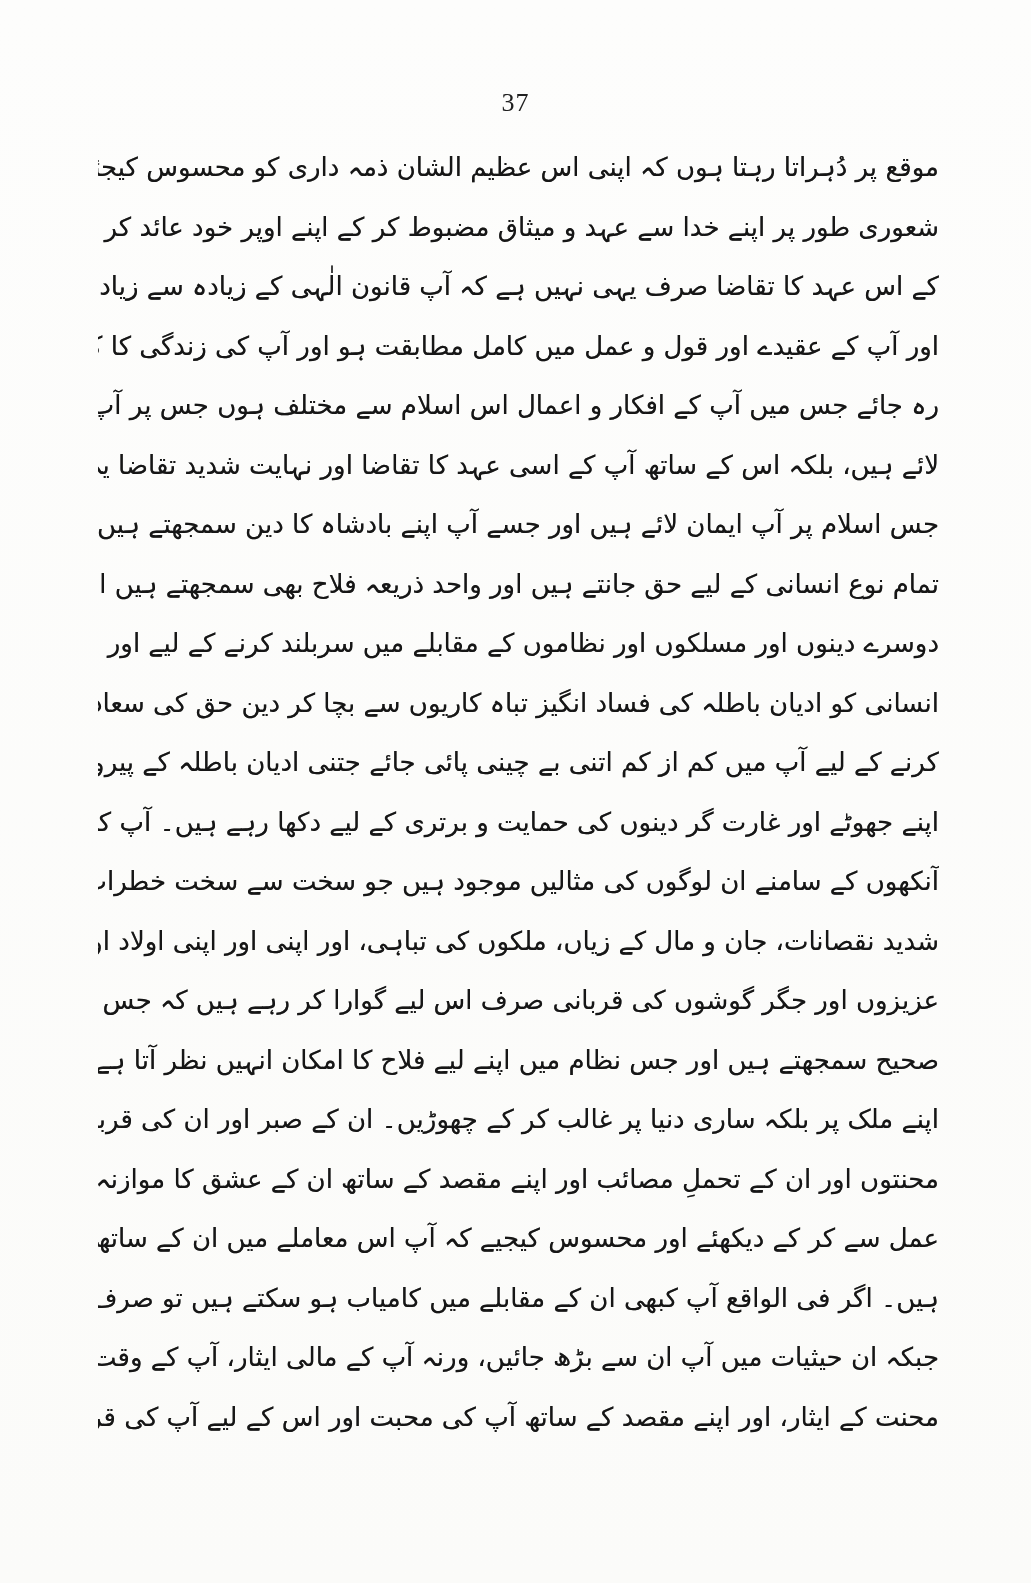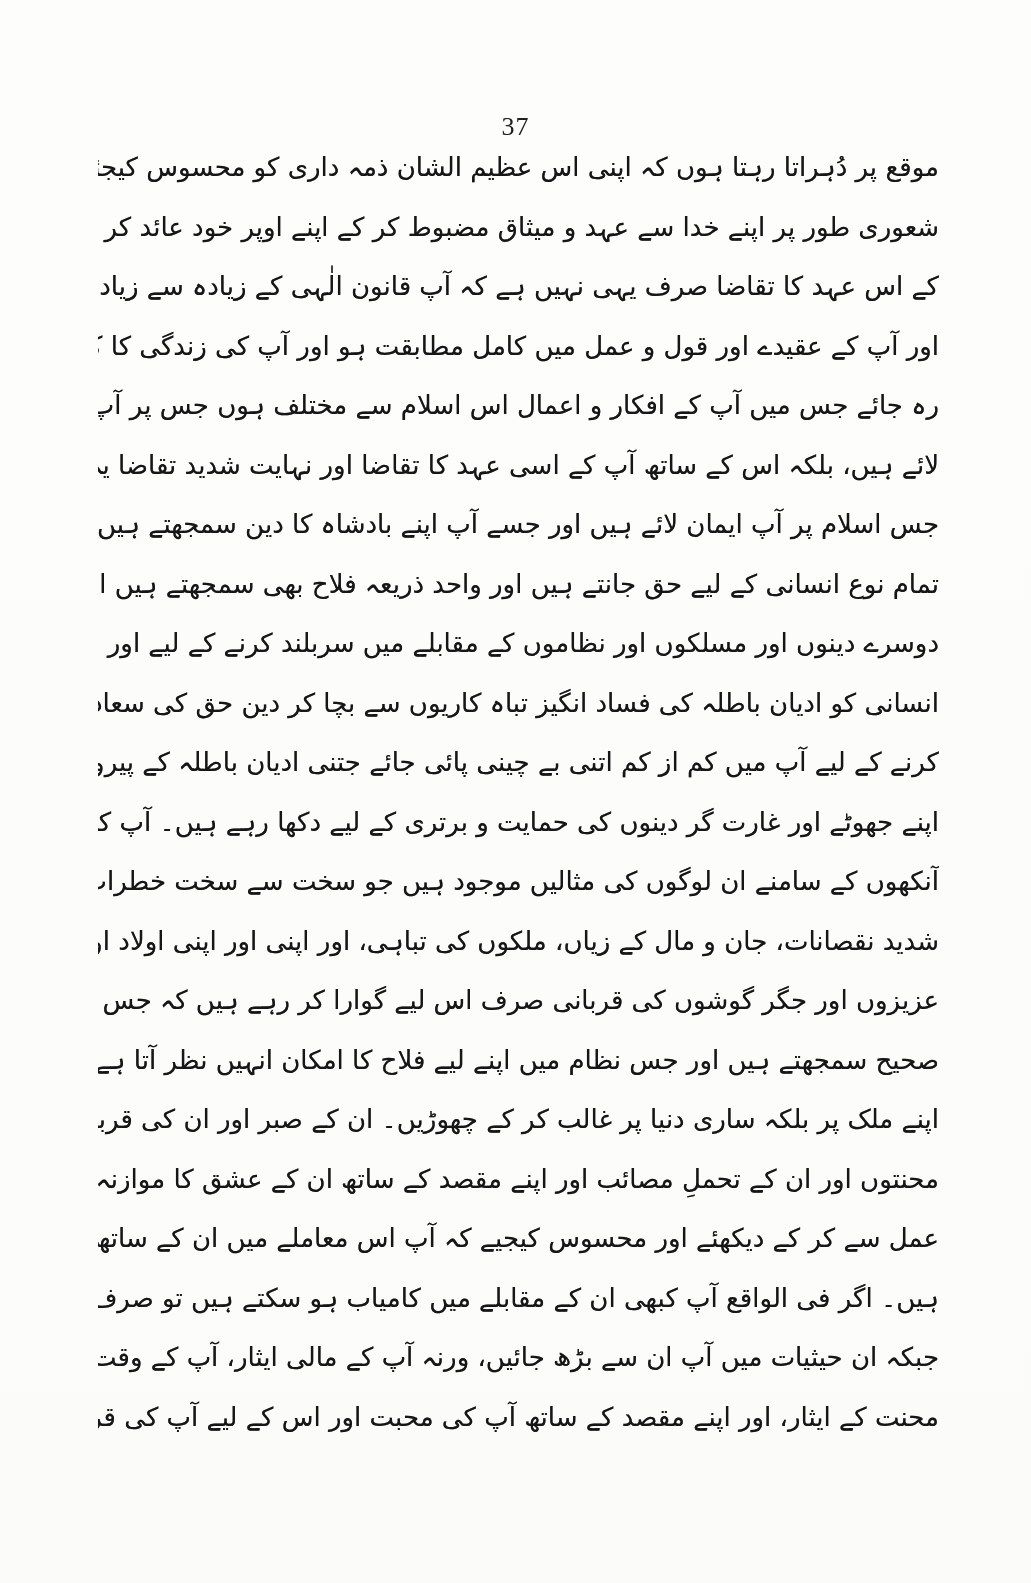--- a/index.html
+++ b/index.html
@@ -23,21 +23,20 @@
   .page-number {
     position: absolute;
     top: 88px;
     left: 0;
     width: 100%;
     text-align: center;
     font-family: "Liberation Serif", "DejaVu Serif", serif;
     font-size: 26px;
     letter-spacing: 1px;
     color: #202020;
-    margin-top: 24px;
   }
   .text-block {
     position: absolute;
     top: 138px;
     right: 92px;
     left: 98px;
     direction: rtl;
     unicode-bidi: embed;
   }
   .line {

